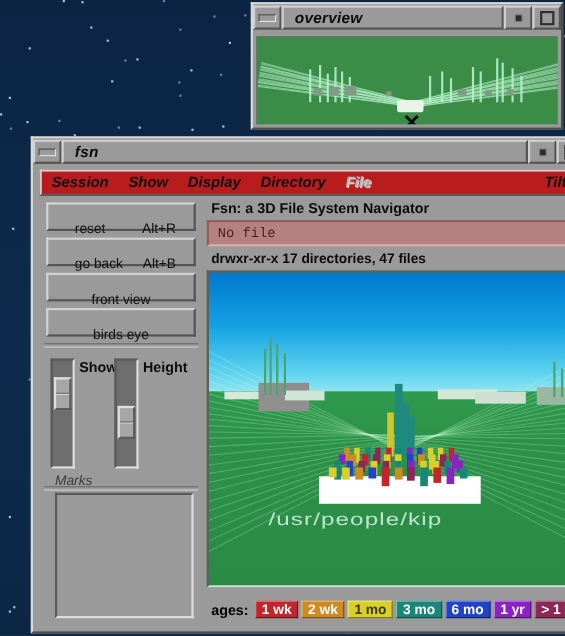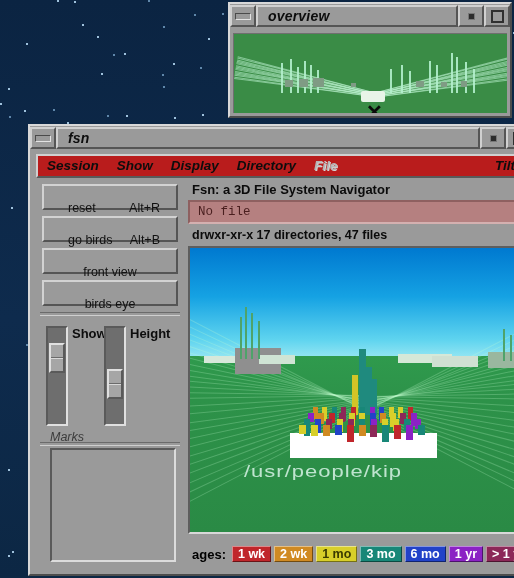--- a/index.html
+++ b/index.html
@@ -546,21 +546,21 @@
   <div id="fsn-body">
 
     <div id="left-panel">
 
       <div class="btn-group">
         <button class="fsn-btn">
           <span class="lbl-left">reset</span>
           <span class="lbl-right">Alt+R</span>
         </button>
         <button class="fsn-btn">
-          <span class="lbl-left">go birds</span>
+          <span class="lbl-left">go back</span>
           <span class="lbl-right">Alt+B</span>
         </button>
         <button class="fsn-btn">
           <span class="bl">front view</span>
         </button>
         <button class="fsn-btn">
           <span class="bl">birds eye</span>
         </button>
       </div>
 

